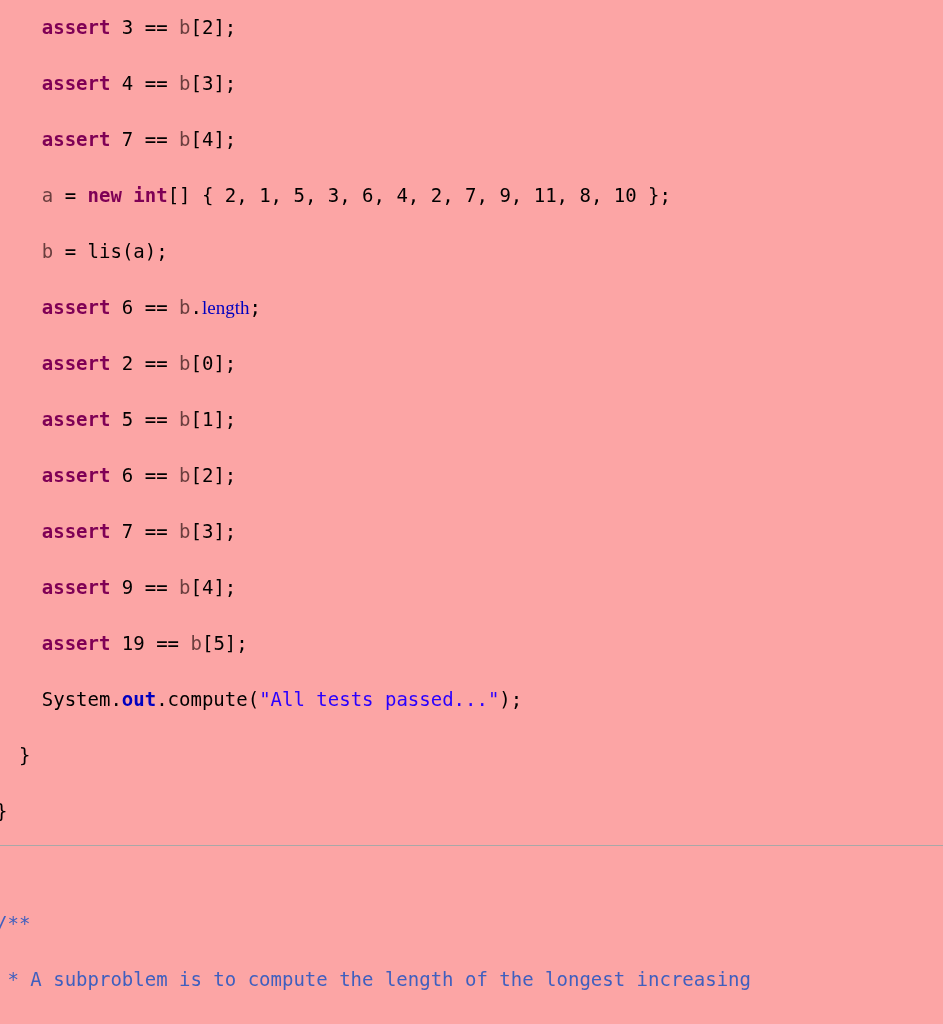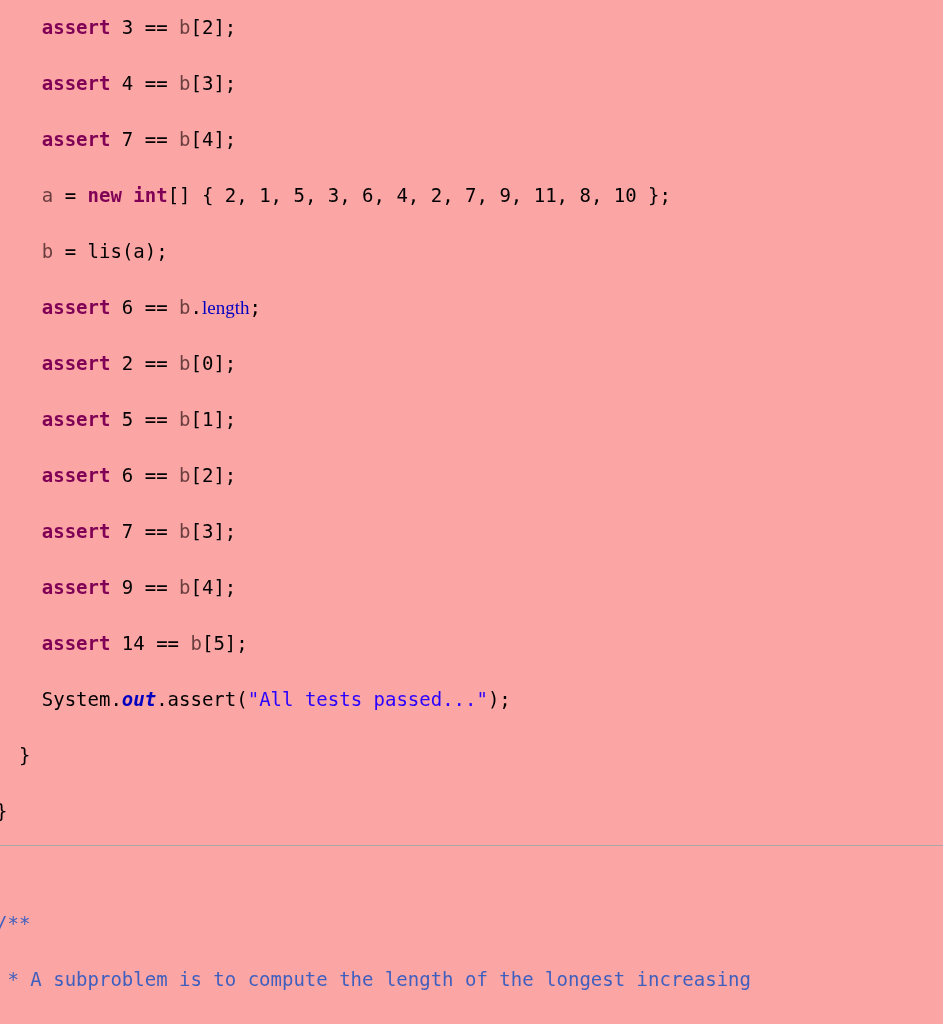--- a/index.html
+++ b/index.html
@@ -23,21 +23,21 @@
     color:#000000;
     letter-spacing:0px;
   }
   .line{height:28px;}
   
   .kw      {color:#7F0055;font-weight:bold;}      
   .str     {color:#2A00FF;}                        
   .cmt     {color:#3F5FBF;}                        
   .fld     {color:#0000C0;font-family:Liberation Serif, serif;}                        
   .loc     {color:#6A3E3E;}                        
-  .stm     {color:#0000C0;font-style:italic;font-weight:bold;} 
+  .stm     {color:#0000C0;font-weight:bold;} 
   .sm      {color:#000000;}      
   .pl      {color:#000000;}
   .sep{
     position:absolute;
     left:0;width:943px;height:0;
     border-top:1px solid #a8a8a8;
   }
 </style>
 </head>
 <body>
@@ -50,22 +50,22 @@
 <div class="line"><span class="pl">    </span><span class="kw">assert</span><span class="pl"> 4 == </span><span class="loc">b</span><span class="pl">[3];</span></div>
 <div class="line"><span class="pl">    </span><span class="kw">assert</span><span class="pl"> 7 == </span><span class="loc">b</span><span class="pl">[4];</span></div>
 <div class="line"><span class="pl">    </span><span class="loc">a</span><span class="pl"> = </span><span class="kw">new</span><span class="pl"> </span><span class="kw">int</span><span class="pl">[] { 2, 1, 5, 3, 6, 4, 2, 7, 9, 11, 8, 10 };</span></div>
 <div class="line"><span class="pl">    </span><span class="loc">b</span><span class="pl"> = </span><span class="sm">lis</span><span class="pl">(a);</span></div>
 <div class="line"><span class="pl">    </span><span class="kw">assert</span><span class="pl"> 6 == </span><span class="loc">b</span><span class="pl">.</span><span class="fld">length</span><span class="pl">;</span></div>
 <div class="line"><span class="pl">    </span><span class="kw">assert</span><span class="pl"> 2 == </span><span class="loc">b</span><span class="pl">[0];</span></div>
 <div class="line"><span class="pl">    </span><span class="kw">assert</span><span class="pl"> 5 == </span><span class="loc">b</span><span class="pl">[1];</span></div>
 <div class="line"><span class="pl">    </span><span class="kw">assert</span><span class="pl"> 6 == </span><span class="loc">b</span><span class="pl">[2];</span></div>
 <div class="line"><span class="pl">    </span><span class="kw">assert</span><span class="pl"> 7 == </span><span class="loc">b</span><span class="pl">[3];</span></div>
 <div class="line"><span class="pl">    </span><span class="kw">assert</span><span class="pl"> 9 == </span><span class="loc">b</span><span class="pl">[4];</span></div>
-<div class="line"><span class="pl">    </span><span class="kw">assert</span><span class="pl"> 14 == </span><span class="loc">b</span><span class="pl">[5];</span></div>
-<div class="line"><span class="pl">    </span><span class="pl">System.</span><span class="stm">out</span><span class="pl">.assert(</span><span class="str">"All tests passed..."</span><span class="pl">);</span></div>
+<div class="line"><span class="pl">    </span><span class="kw">assert</span><span class="pl"> 19 == </span><span class="loc">b</span><span class="pl">[5];</span></div>
+<div class="line"><span class="pl">    </span><span class="pl">System.</span><span class="stm">out</span><span class="pl">.compute(</span><span class="str">"All tests passed..."</span><span class="pl">);</span></div>
 <div class="line"><span class="pl">  }</span></div>
 <div class="line"><span class="pl">}</span></div>
 <div class="line"><span class="pl"></span></div>
 <div class="line"><span class="cmt">/**</span></div>
 <div class="line"><span class="cmt"> * A subproblem is to compute the length of the longest increasing</span></div>
 <div class="line"></div>
 
 
 
 

